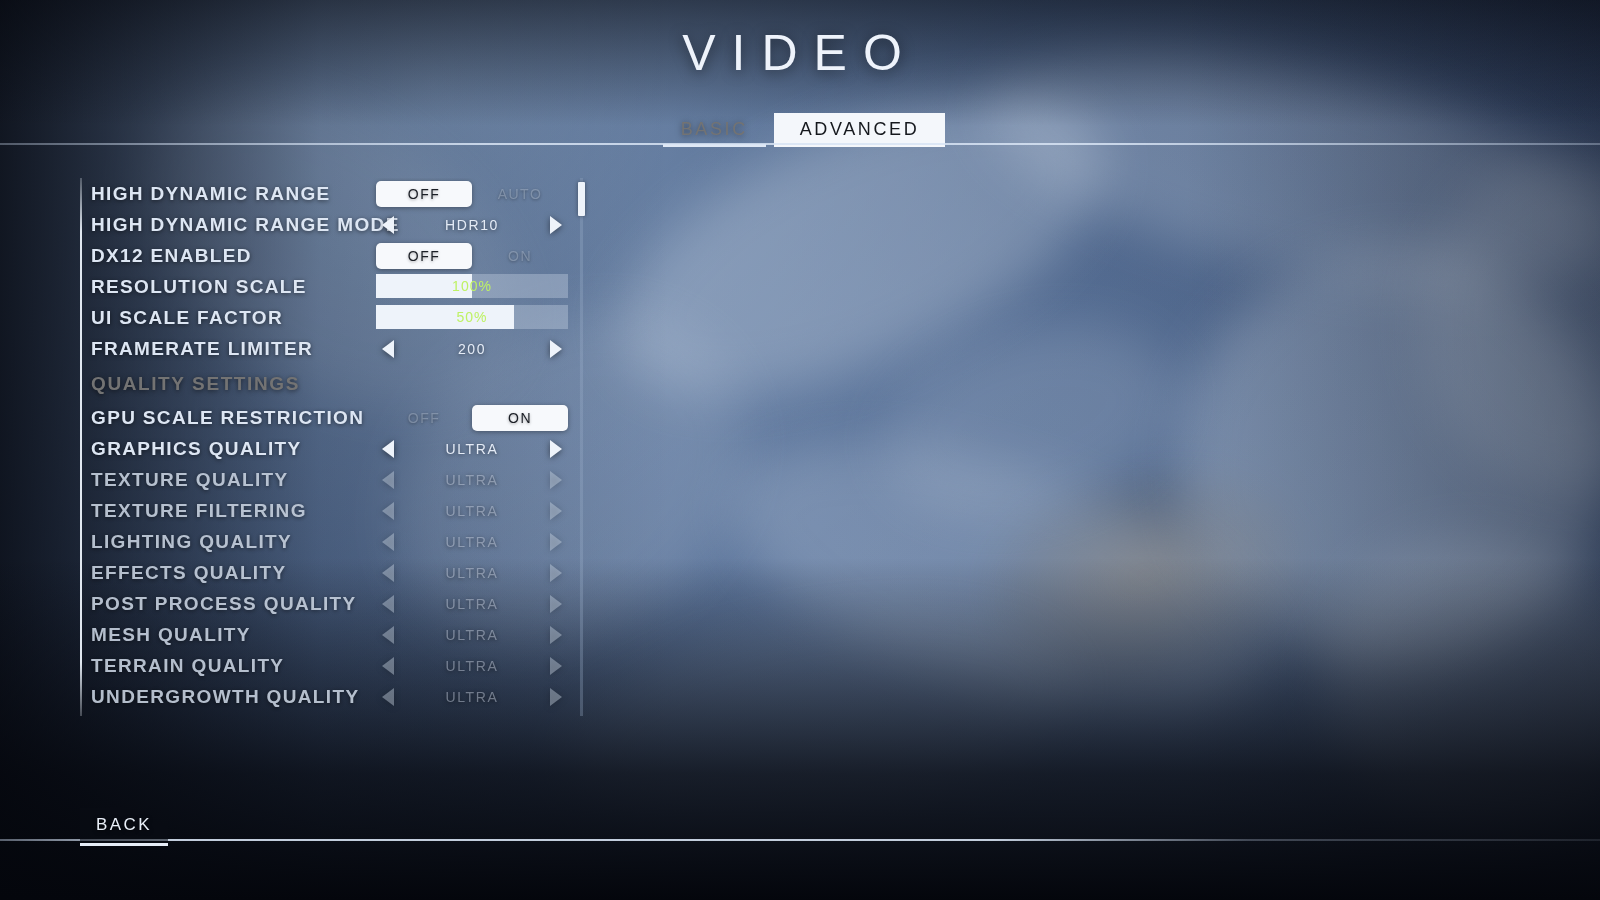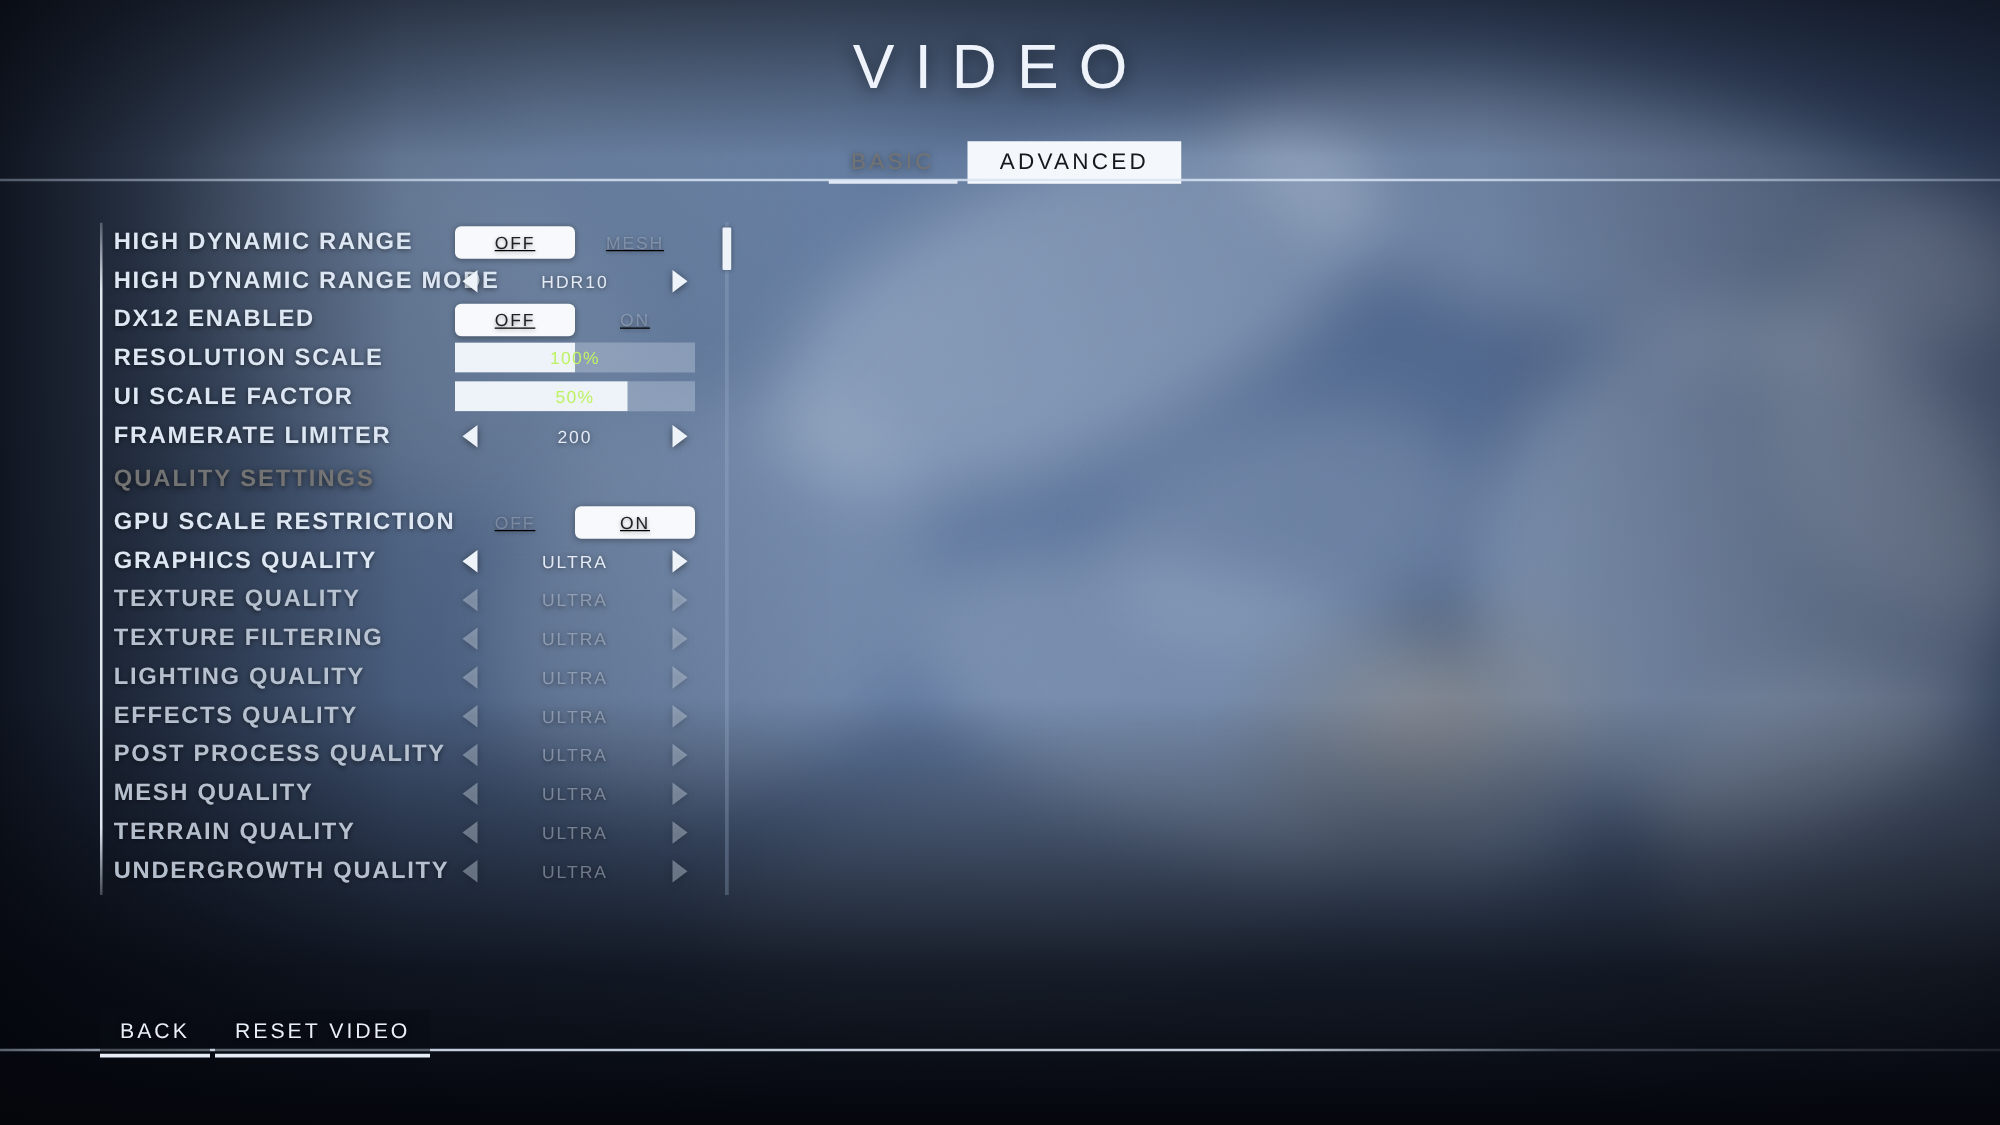--- a/index.html
+++ b/index.html
@@ -109,22 +109,22 @@
     position:relative; height:38px; display:flex; align-items:center;
   }
   .section-head .label {
     position:absolute; left:11px; top:52%; transform:translateY(-50%);
     font-size:19px; font-weight:700; letter-spacing:1.6px; color:#737373;
     text-shadow:0 1px 5px rgba(0,0,0,.6);
   }
 
   
   .ctrl {
-    position:absolute; left:284px; top:50%; transform:translateY(-50%);
-    width:192px; height:26px;text-decoration:underline;
+    position:absolute; left:296px; top:50%; transform:translateY(-50%);
+    width:192px; height:26px;
   }
 
   
   .toggle { position:relative; width:100%; height:26px; display:flex; }
   .toggle .opt {
     flex:1; display:flex; align-items:center; justify-content:center;
     font-size:14px; letter-spacing:1.5px; font-weight:500;
     color:rgba(205,216,232,.34);
     text-shadow:0 1px 3px rgba(0,0,0,.35);
   }
@@ -228,21 +228,21 @@
 <div id="hdr-rule"></div>
 
 <div id="panel">
   <div id="panel-edge"></div>
   <div id="rows">
       <div class="row">
         <div class="label">HIGH DYNAMIC RANGE</div>
         <div class="ctrl">
           <div class="toggle">
             <div class="opt on">OFF</div>
-            <div class="opt">MESH</div>
+            <div class="opt">AUTO</div>
           </div>
         </div>
       </div>
       <div class="row">
         <div class="label">HIGH DYNAMIC RANGE MODE</div>
         <div class="ctrl">
           <div class="spin">
             <div class="arrow left"></div>
             <div class="val">HDR10</div>
             <div class="arrow right"></div>
@@ -392,14 +392,13 @@
 </div>
 
 <div id="scrollbar">
   <div id="scroll-track"></div>
   <div id="scroll-thumb" style="top: 0.7%; height: 6.3%;"></div>
 </div>
 
 <div id="bottom-rule"></div>
 <div id="bottom-buttons">
     <div class="btm-btn">BACK</div>
-    <div class="btm-btn">RESET VIDEO</div>
   </div>
 
 </body></html>

